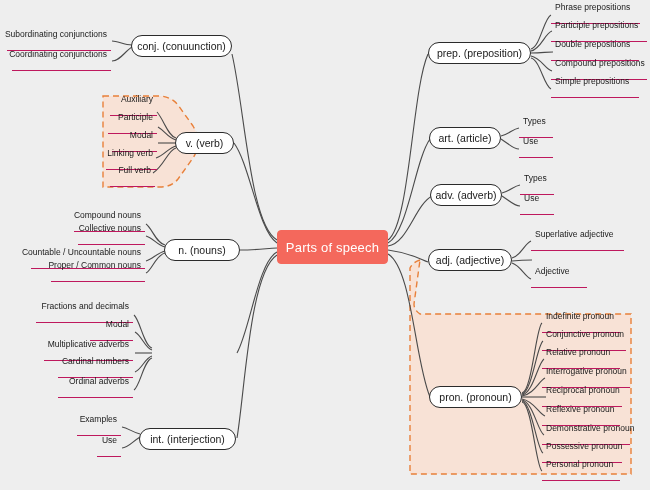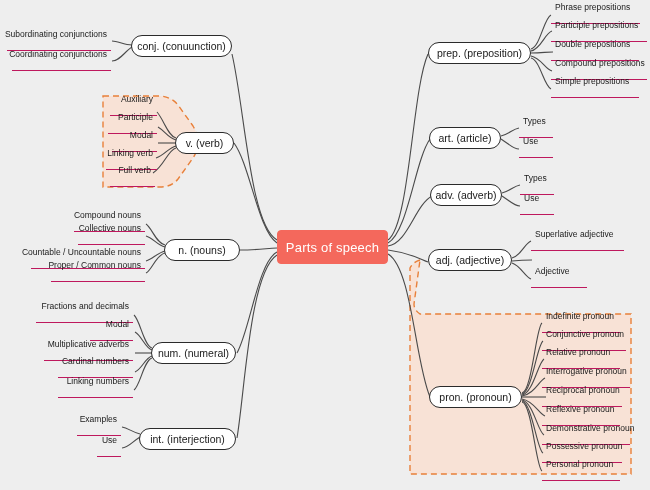--- a/index.html
+++ b/index.html
@@ -196,37 +196,34 @@
   <div class="node l2-node left" style="left:78px; top:228px; width:67px;">
     <span>Collective nouns</span>
   </div>
   <div class="node l2-node left" style="left:31px; top:252px; width:114px;">
     <span>Countable / Uncountable nouns</span>
   </div>
   <div class="node l2-node left" style="left:51px; top:265px; width:94px;align-items:center;">
     <span>Proper / Common nouns</span>
   </div>
 
-  <div class="node l1-node" style="left:151px; top:342px; width:85px;">
-    <span>num. (numeral)</span>
-  </div>
   <div class="node l2-node left" style="left:36px; top:306px; width:97px;">
     <span>Fractions and decimals</span>
   </div>
   <div class="node l2-node left" style="left:90px; top:324px; width:43px;">
     <span>Modal</span>
   </div>
   <div class="node l2-node left" style="left:44px; top:344px; width:89px;">
     <span>Multiplicative adverbs</span>
   </div>
   <div class="node l2-node left" style="left:58px; top:361px; width:75px;justify-content:center;">
     <span>Cardinal numbers</span>
   </div>
   <div class="node l2-node left" style="left:58px; top:381px; width:75px;">
-    <span>Linking numbers</span>
+    <span>Ordinal adverbs</span>
   </div>
 
   <div class="node l1-node" style="left:139px; top:428px; width:97px;">
     <span>int. (interjection)</span>
   </div>
   <div class="node l2-node left" style="left:77px; top:419px; width:44px;">
     <span>Examples</span>
   </div>
   <div class="node l2-node left" style="left:97px; top:440px; width:24px;">
     <span>Use</span>

